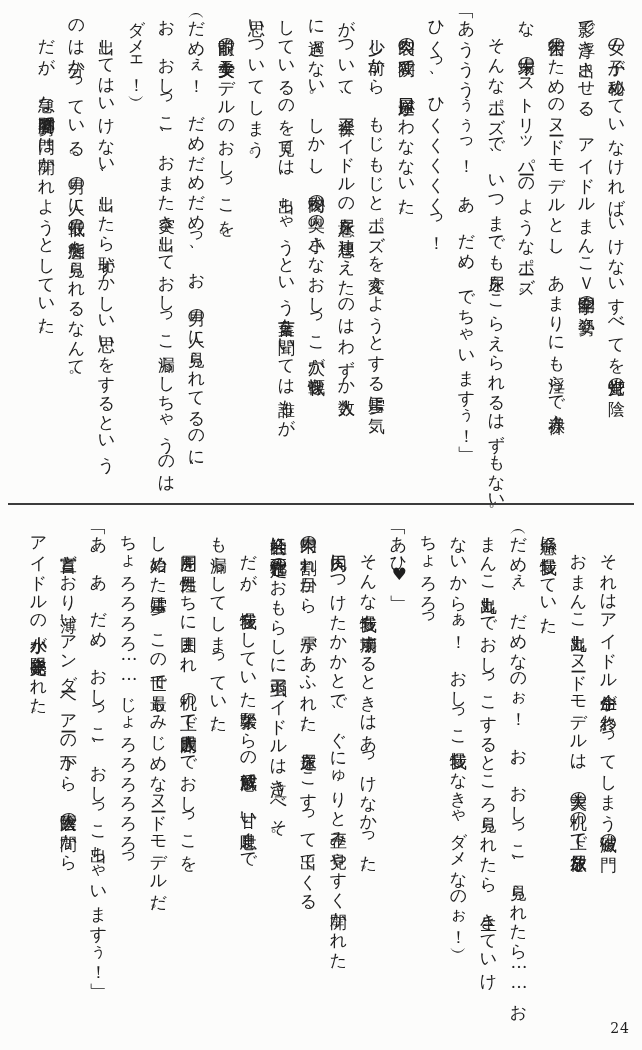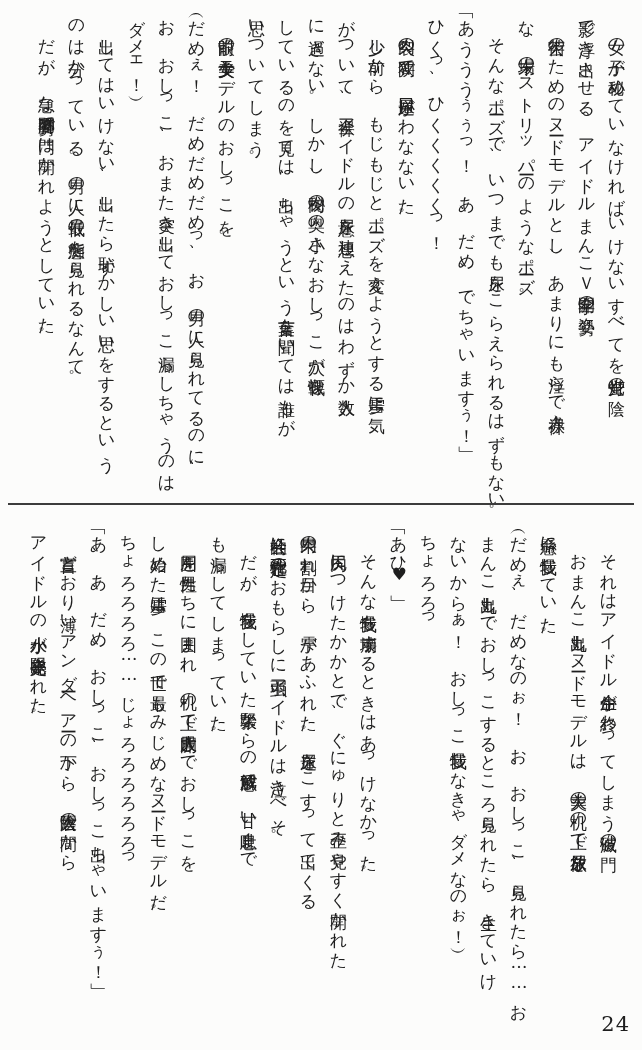--- a/index.html
+++ b/index.html
@@ -50,21 +50,21 @@
     top: 503px;
     left: 8px;
     width: 626px;
     height: 2px;
     background: #3c3c3c;
   }
   .page-number {
     position: absolute;
     right: 12px;
     bottom: 14px;
-    font-size: 21px;
+    font-size: 14px;
     letter-spacing: 1px;
     writing-mode: horizontal-tb;
     margin-top: 41px;
   }
 </style>
 </head>
 <body>
 
 <div class="page">
   <div class="text-section section-top">

